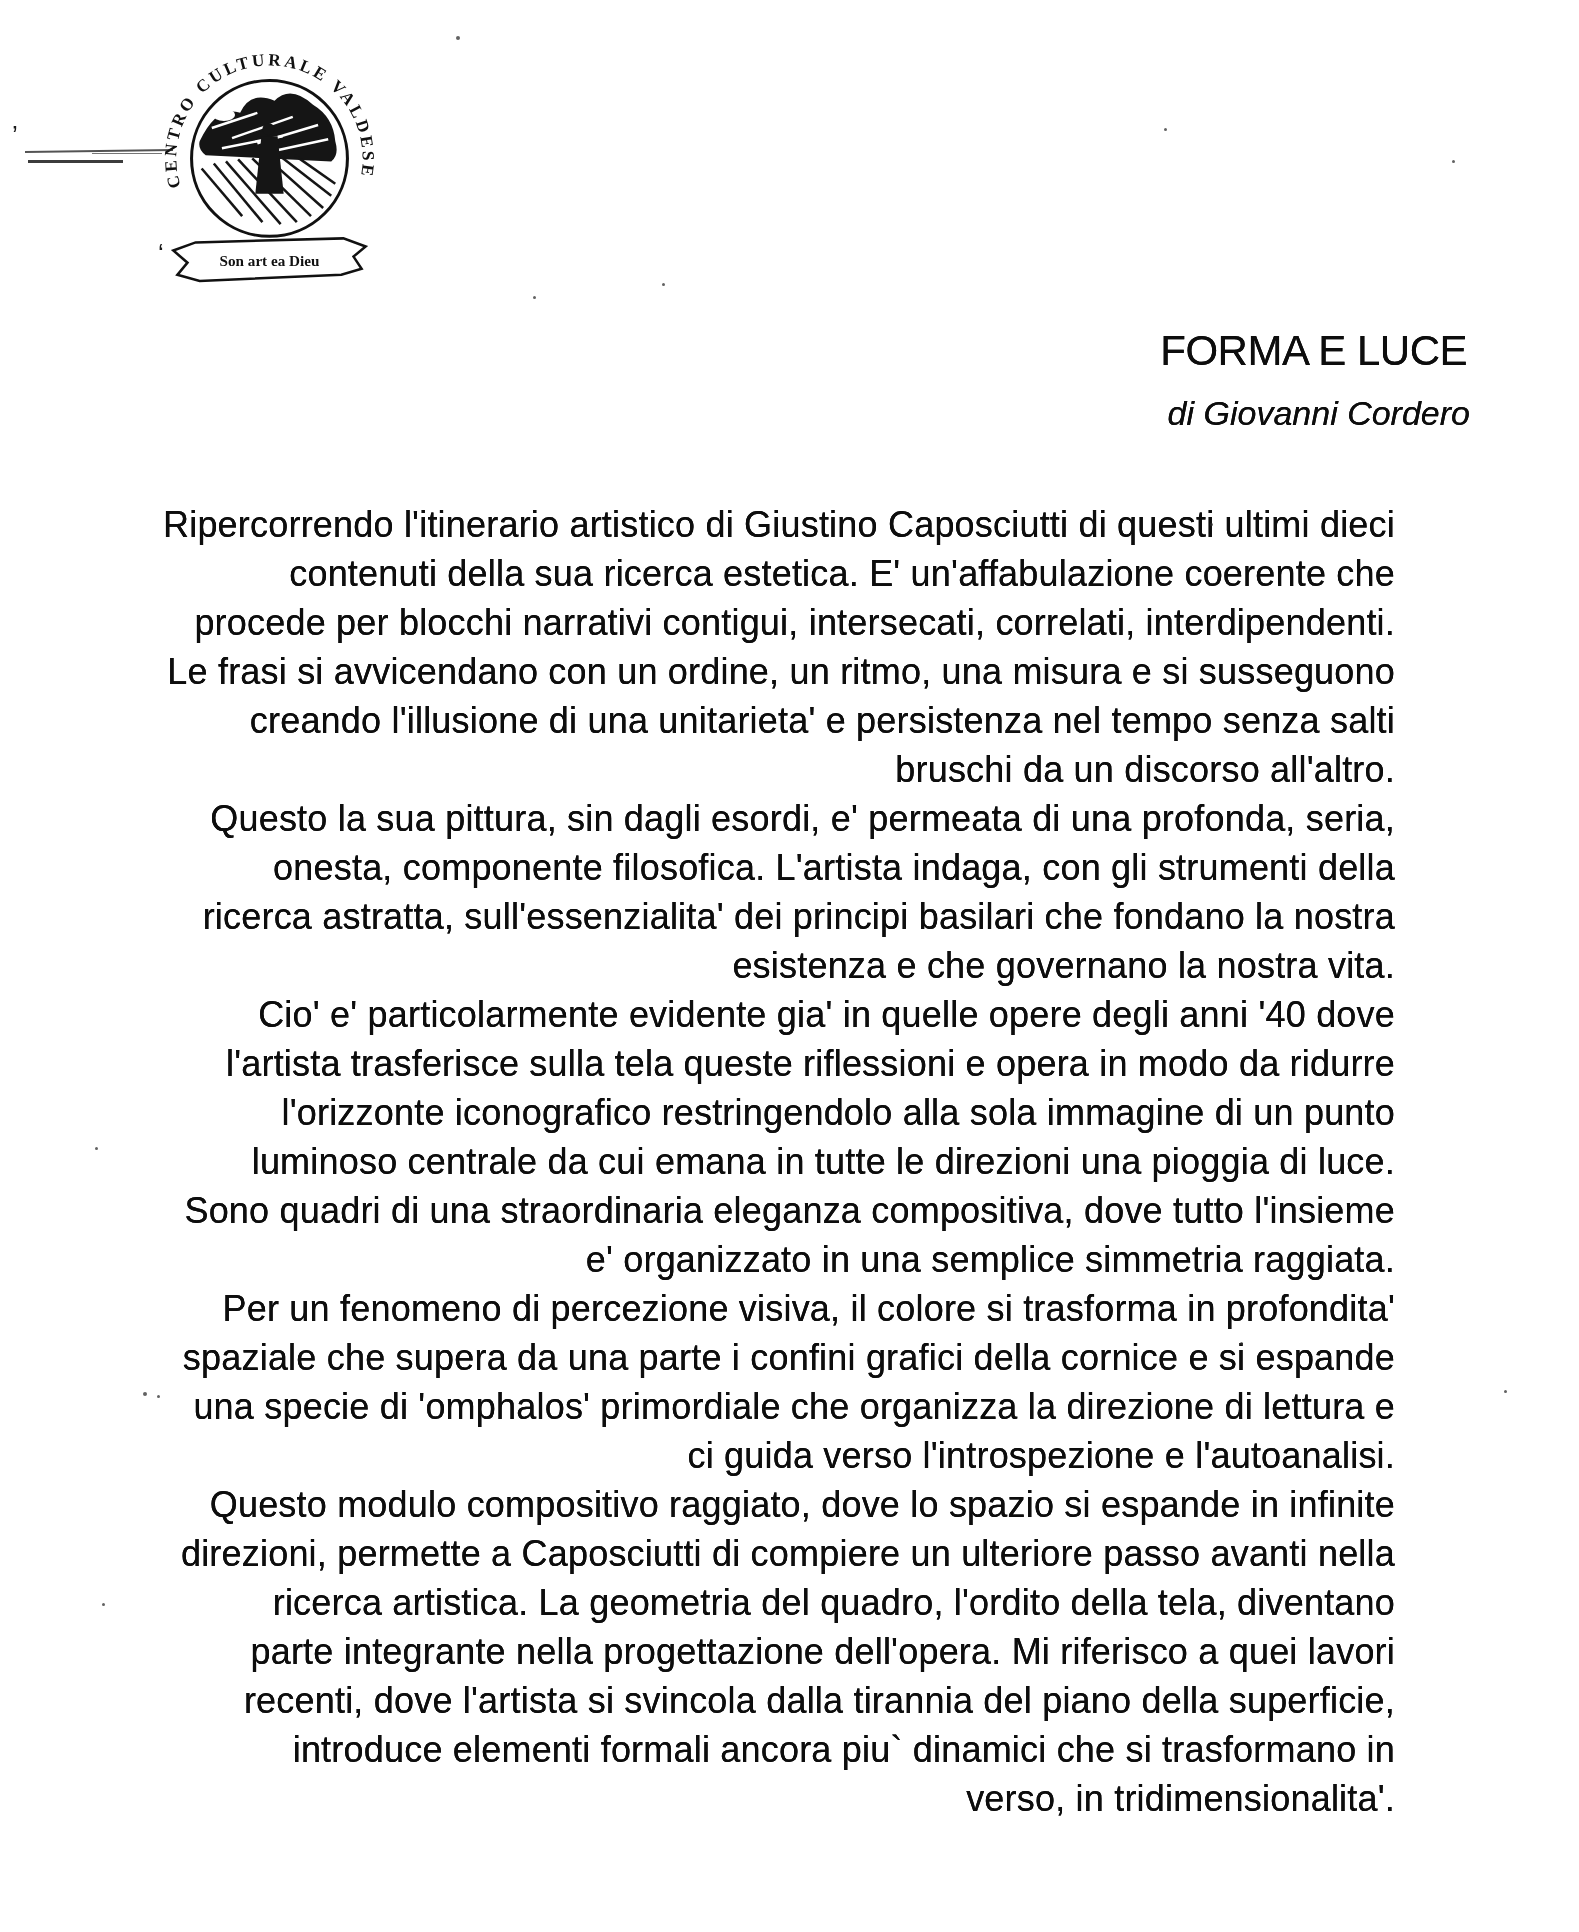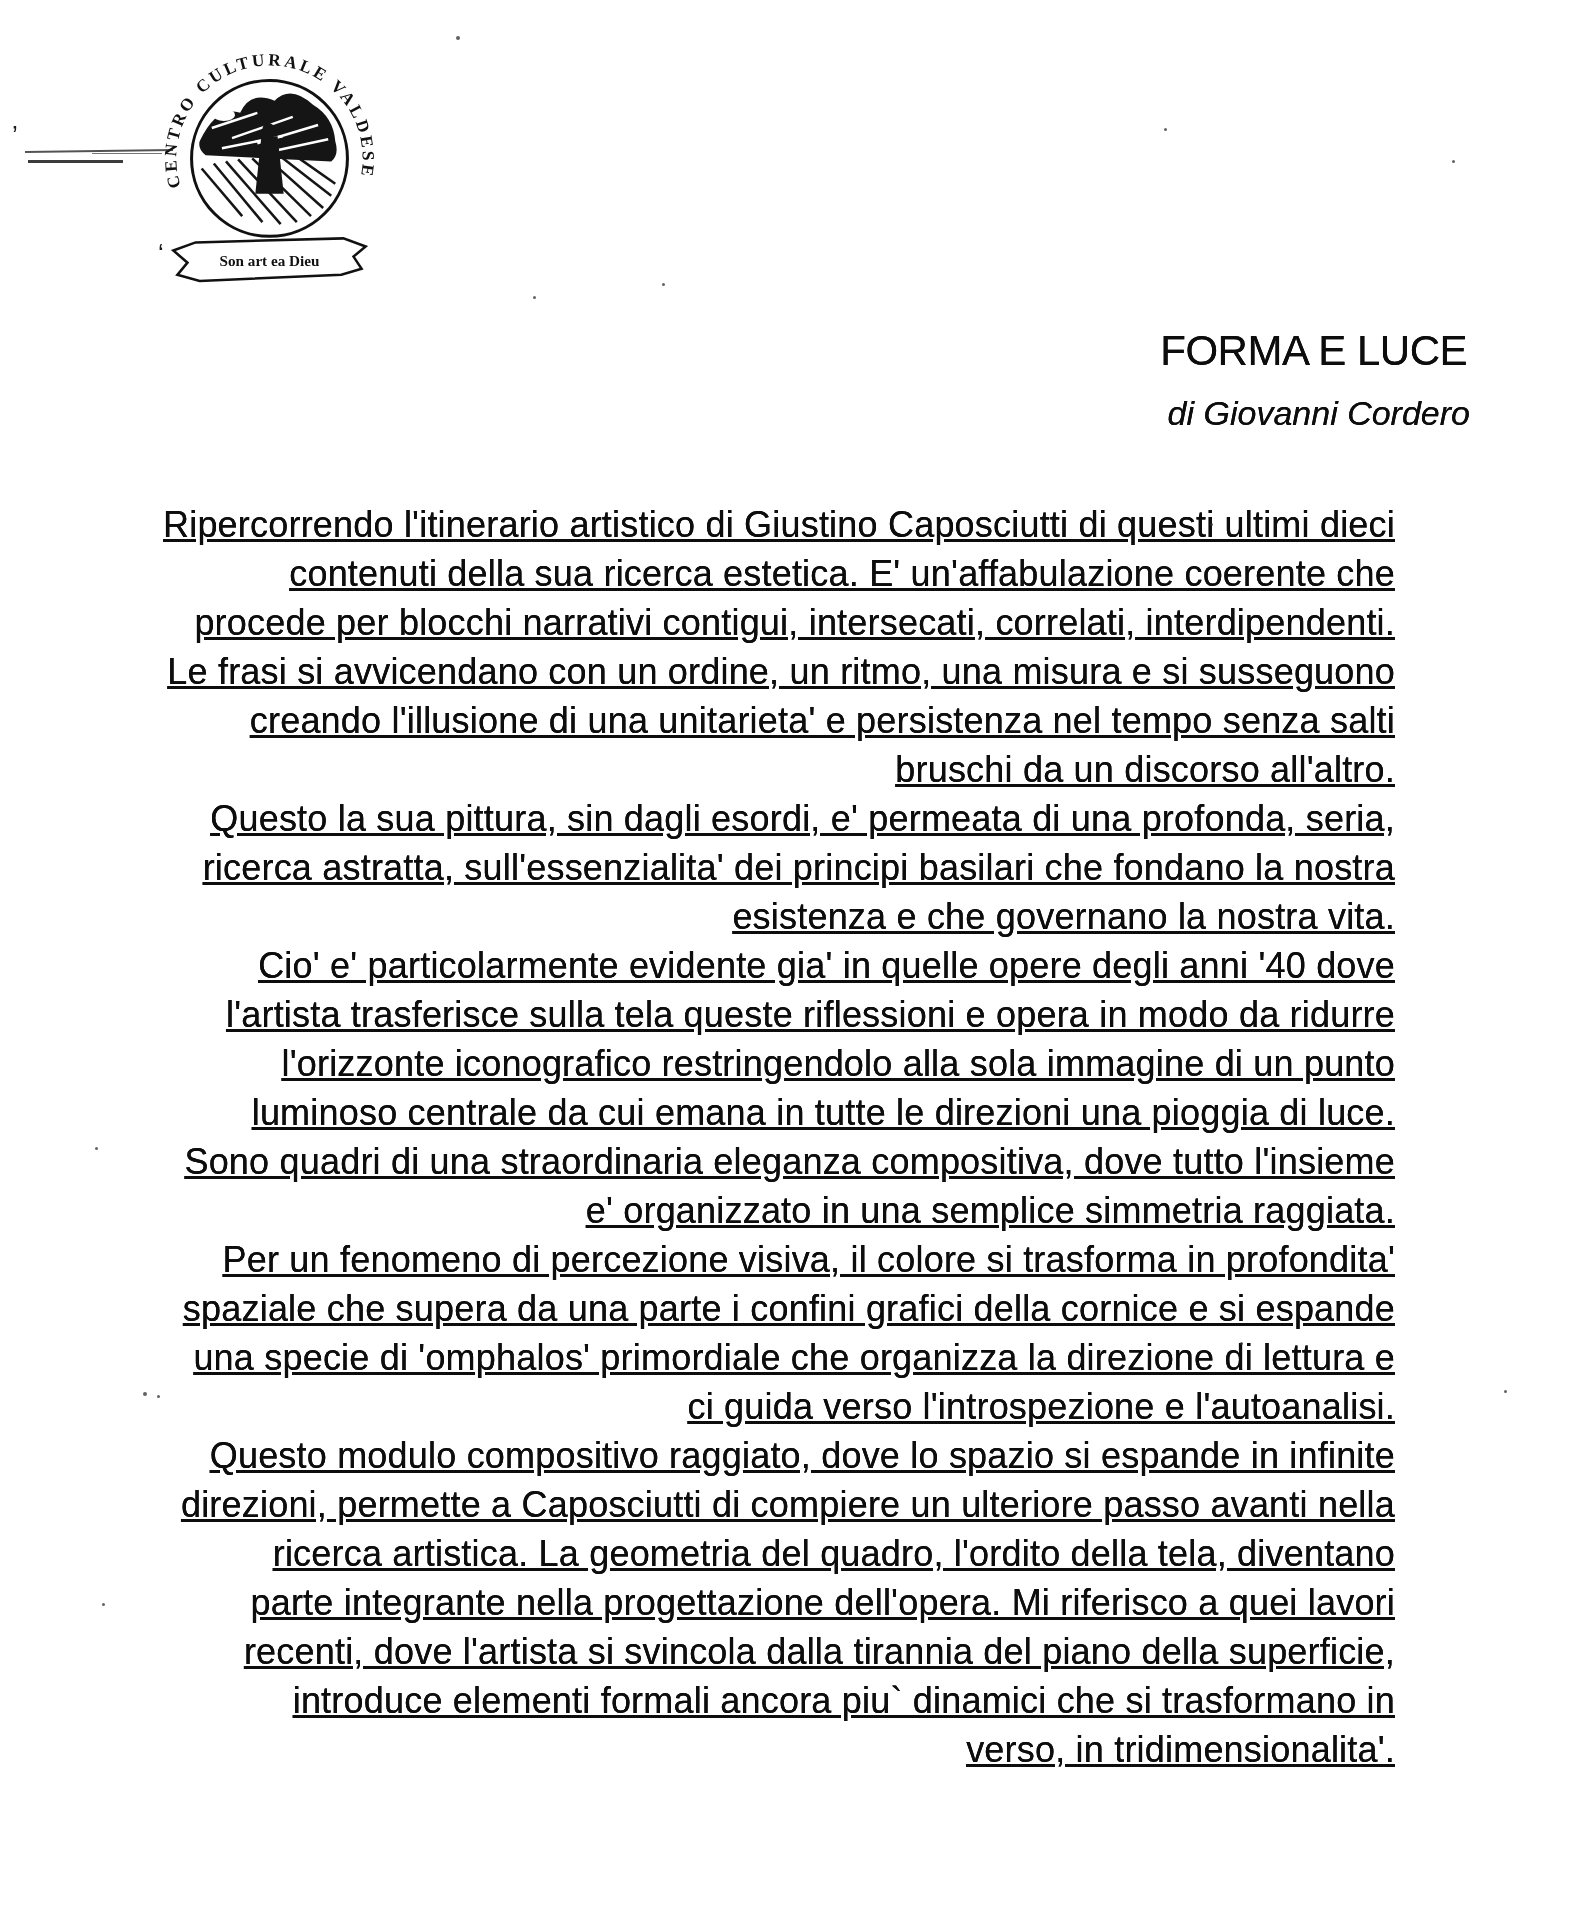--- a/index.html
+++ b/index.html
@@ -23,21 +23,20 @@
     font-size:34px;font-style:italic;line-height:1;
     text-shadow:0 0 0.4px #000;
     white-space:nowrap;
   }
   
   .essay{
     position:absolute;left:40px;top:500px;width:1355px;
     font-size:36px;line-height:49px;text-align:right;
     text-shadow:0 0 0.5px #000;
     letter-spacing:0.2px;
-    text-decoration:underline;
   }
   .essay .line{white-space:nowrap;}
   
   .artifact{position:absolute;background:#1a1a1a;}
   .a1{left:25px;top:150px;width:148px;height:2px;opacity:.75;transform:rotate(-0.8deg);}
   .a2{left:28px;top:160px;width:95px;height:3px;opacity:.85;}
   .a3{left:92px;top:153px;width:70px;height:1px;opacity:.6;}
   .mark{position:absolute;color:#1a1a1a;font-size:26px;line-height:1;}
   .speck{position:absolute;background:#2e2e2e;border-radius:50%;opacity:.75;}
 </style>
@@ -87,20 +86,21 @@
   <div class="byline">di Giovanni Cordero</div>
 
   <div class="essay">
       <div class="line">Ripercorrendo l'itinerario artistico di Giustino Caposciutti di questi ultimi dieci</div>
       <div class="line">contenuti della sua ricerca estetica. E' un'affabulazione coerente che</div>
       <div class="line">procede per blocchi narrativi contigui, intersecati, correlati, interdipendenti.</div>
       <div class="line">Le frasi si avvicendano con un ordine, un ritmo, una misura e si susseguono</div>
       <div class="line">creando l'illusione di una unitarieta' e persistenza nel tempo senza salti</div>
       <div class="line">bruschi da un discorso all'altro.</div>
       <div class="line">Questo la sua pittura, sin dagli esordi, e' permeata di una profonda, seria,</div>
+      <div class="line">onesta, componente filosofica. L'artista indaga, con gli strumenti della</div>
       <div class="line">ricerca astratta, sull'essenzialita' dei principi basilari che fondano la nostra</div>
       <div class="line">esistenza e che governano la nostra vita.</div>
       <div class="line">Cio' e' particolarmente evidente gia' in quelle opere degli anni '40 dove</div>
       <div class="line">l'artista trasferisce sulla tela queste riflessioni e opera in modo da ridurre</div>
       <div class="line">l'orizzonte iconografico restringendolo alla sola immagine di un punto</div>
       <div class="line">luminoso centrale da cui emana in tutte le direzioni una pioggia di luce.</div>
       <div class="line">Sono quadri di una straordinaria eleganza compositiva, dove tutto l'insieme</div>
       <div class="line">e' organizzato in una semplice simmetria raggiata.</div>
       <div class="line">Per un fenomeno di percezione visiva, il colore si trasforma in profondita'</div>
       <div class="line">spaziale che supera da una parte i confini grafici della cornice e si espande</div>

